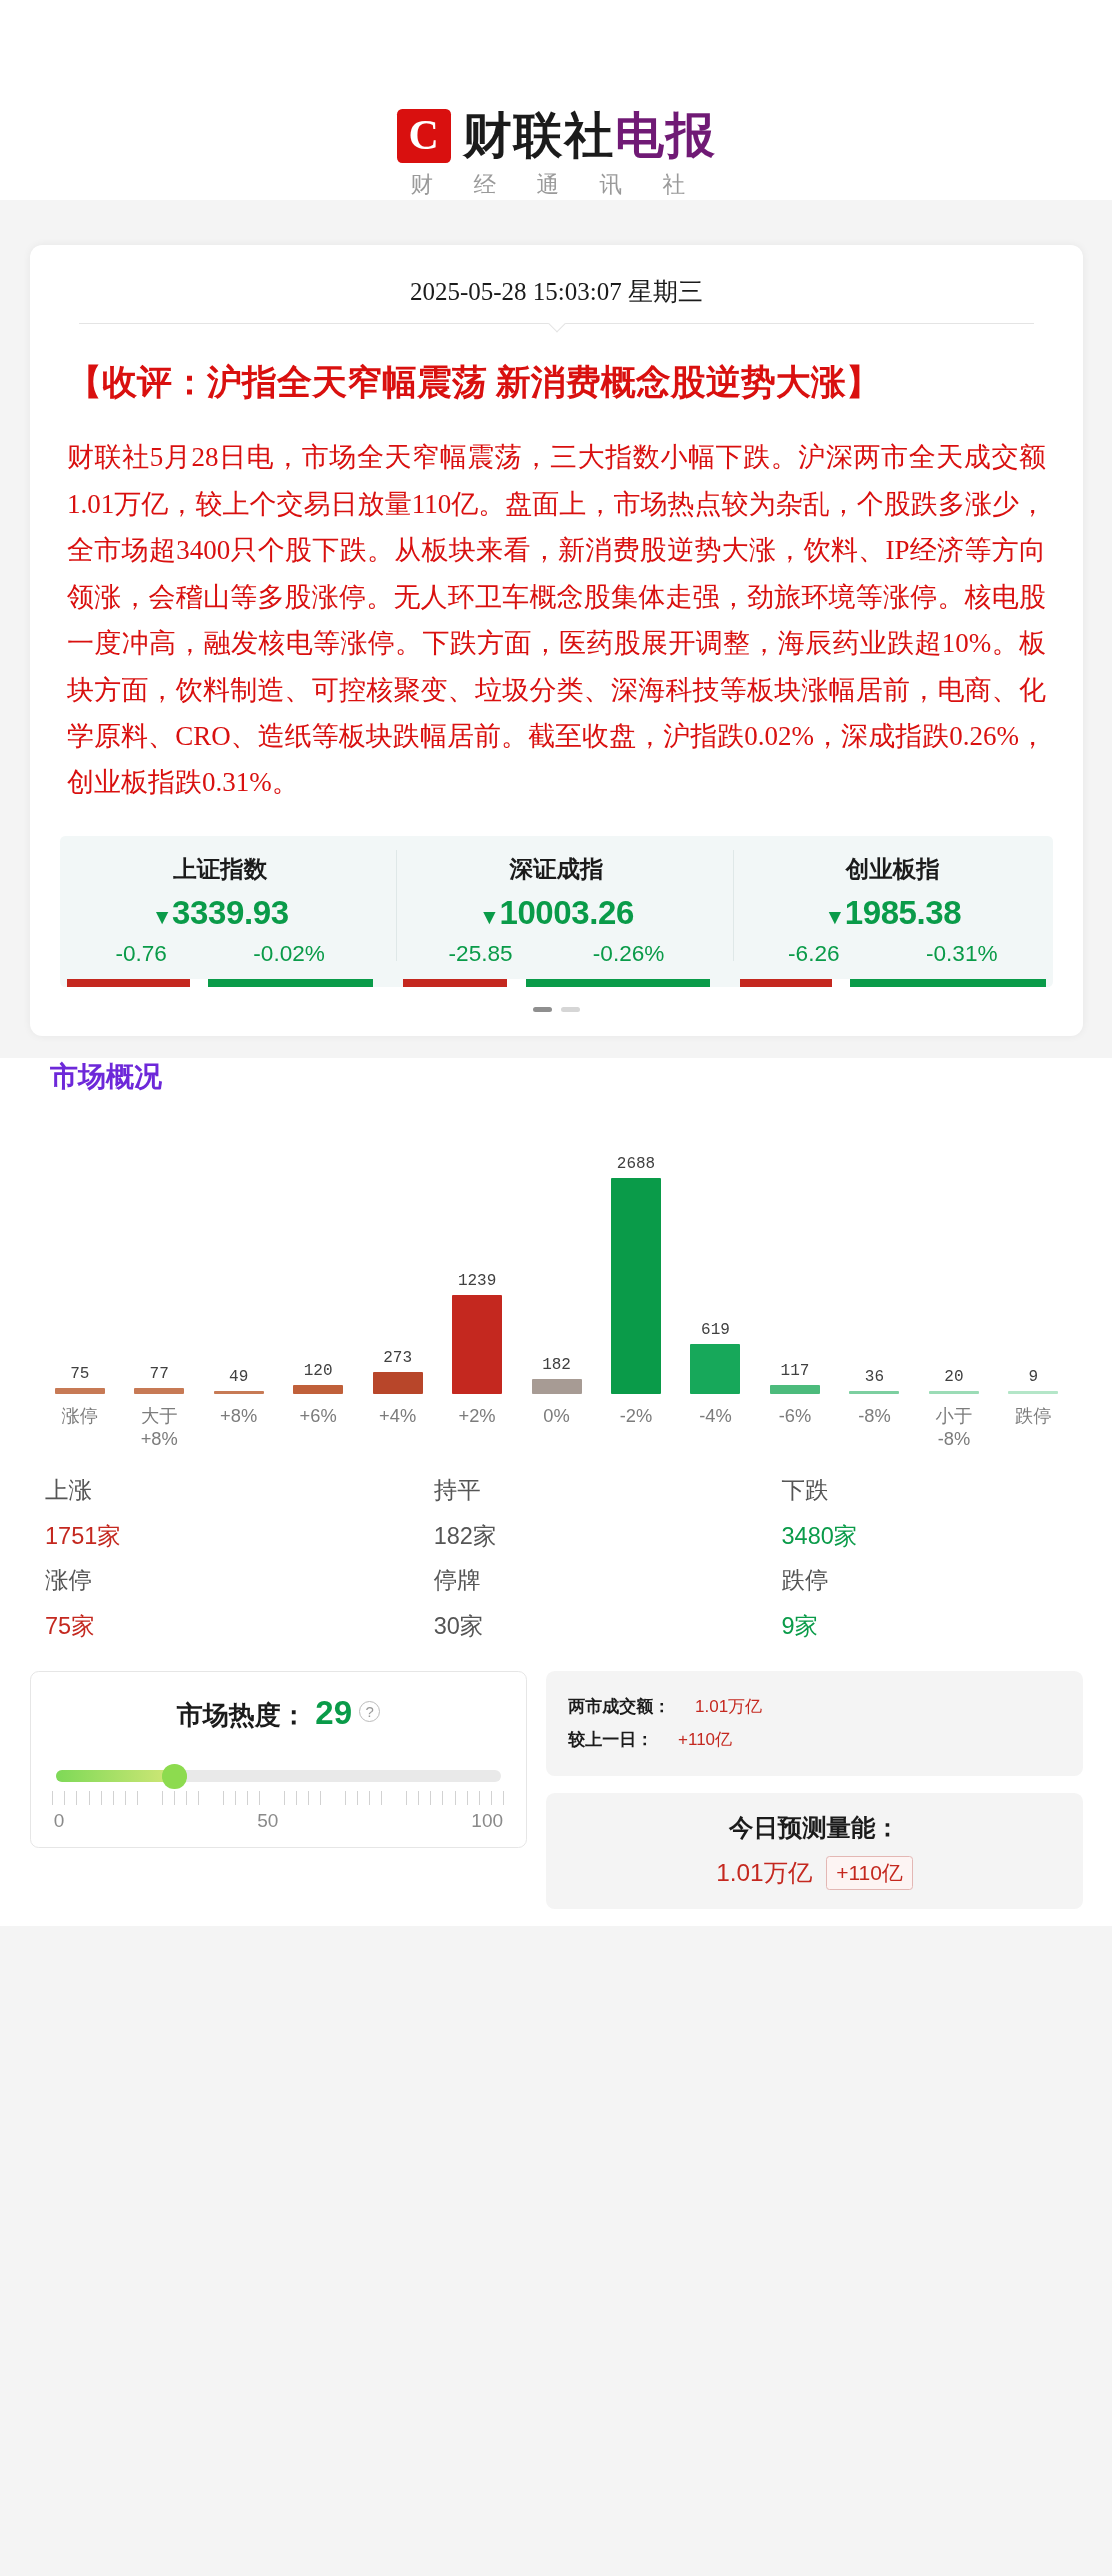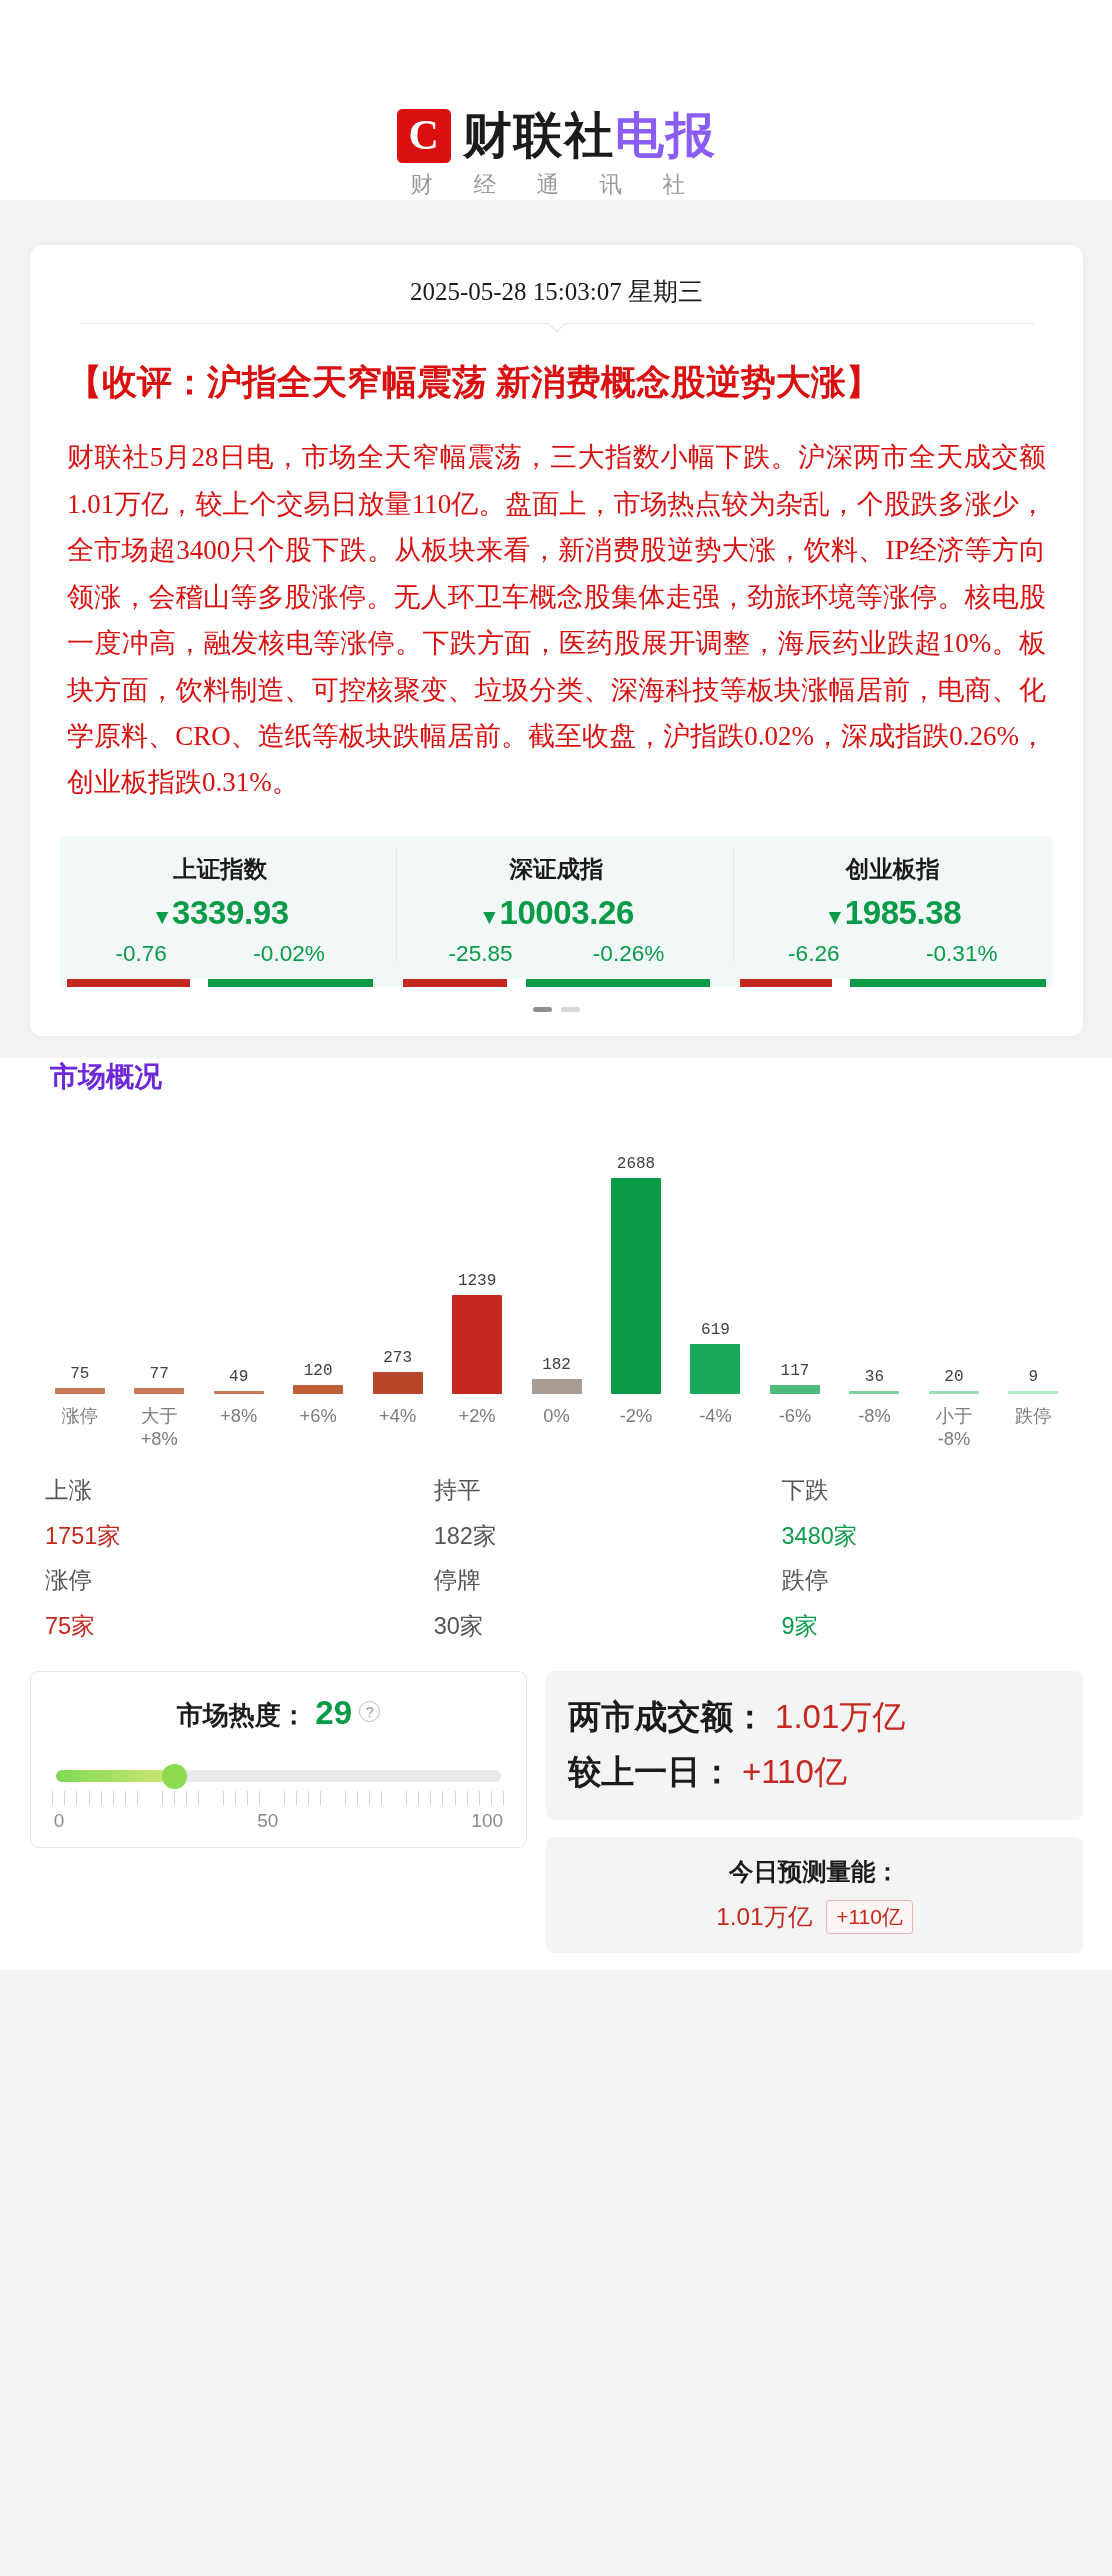--- a/index.html
+++ b/index.html
@@ -59,21 +59,21 @@
     line-height: 52px;
     text-align: center;
   }
   .logo-text {
     font-size: 49px;
     font-weight: bold;
     letter-spacing: 1.7px;
     font-family: "Liberation Serif", serif;
   }
   .logo-text .blk { color: #1b1b1b; }
-  .logo-text .red { color: #8b5cf6; }
+  .logo-text .red { color: #701a75; }
   .sub-slogan {
     font-size: 22.6px;
     letter-spacing: 17.4px;
     color: #9a9a9a;
     font-family: "Liberation Serif", serif;
   }
 
   
   .card {
     position: relative;
@@ -351,22 +351,23 @@
     flex-direction: column;
     gap: 17.4px;
   }
   .turn-panel, .pred-panel {
     background: #f4f4f4;
     border-radius: 8.7px;
     padding: 19px 22.6px;
   }
   .turn-line {
     display: flex;
-    font-size: 33px;
+    font-size: 17px;
     padding: 5.2px 0;
+    gap: 16px;
   }
   .turn-line .k { color: #1b1b1b; font-weight: bold; }
   .turn-line .v { color: #c4281f; margin-left: 8.7px; }
   .pred-panel { text-align: center; }
   .pred-title { font-size: 24.4px; color: #1b1b1b; font-weight: bold; }
   .pred-row {
     margin-top: 12.2px;
     font-size: 24.4px;
     color: #c4281f;
     display: flex;

